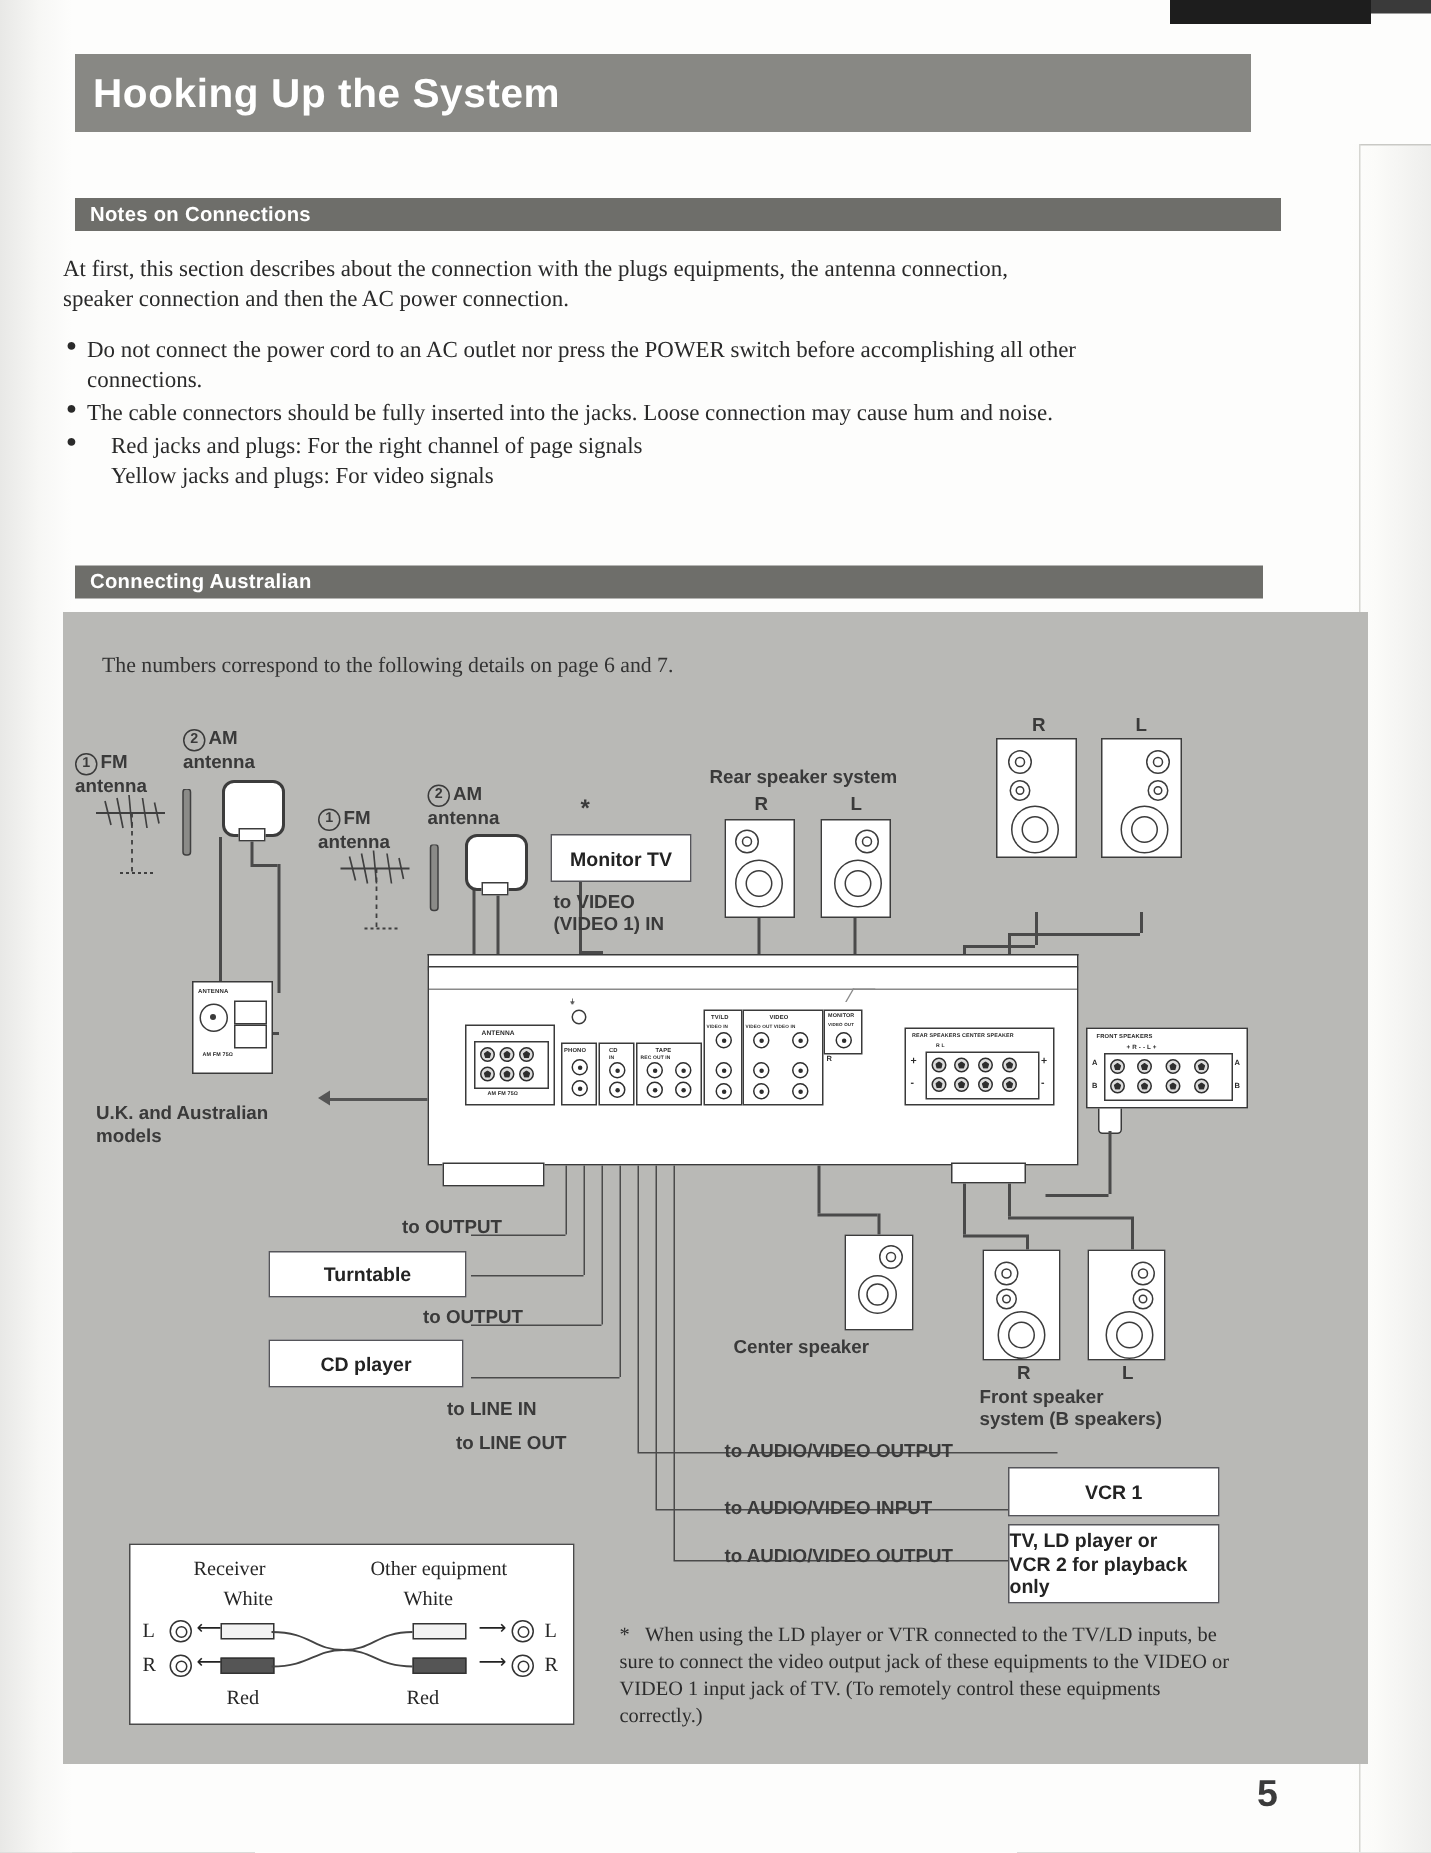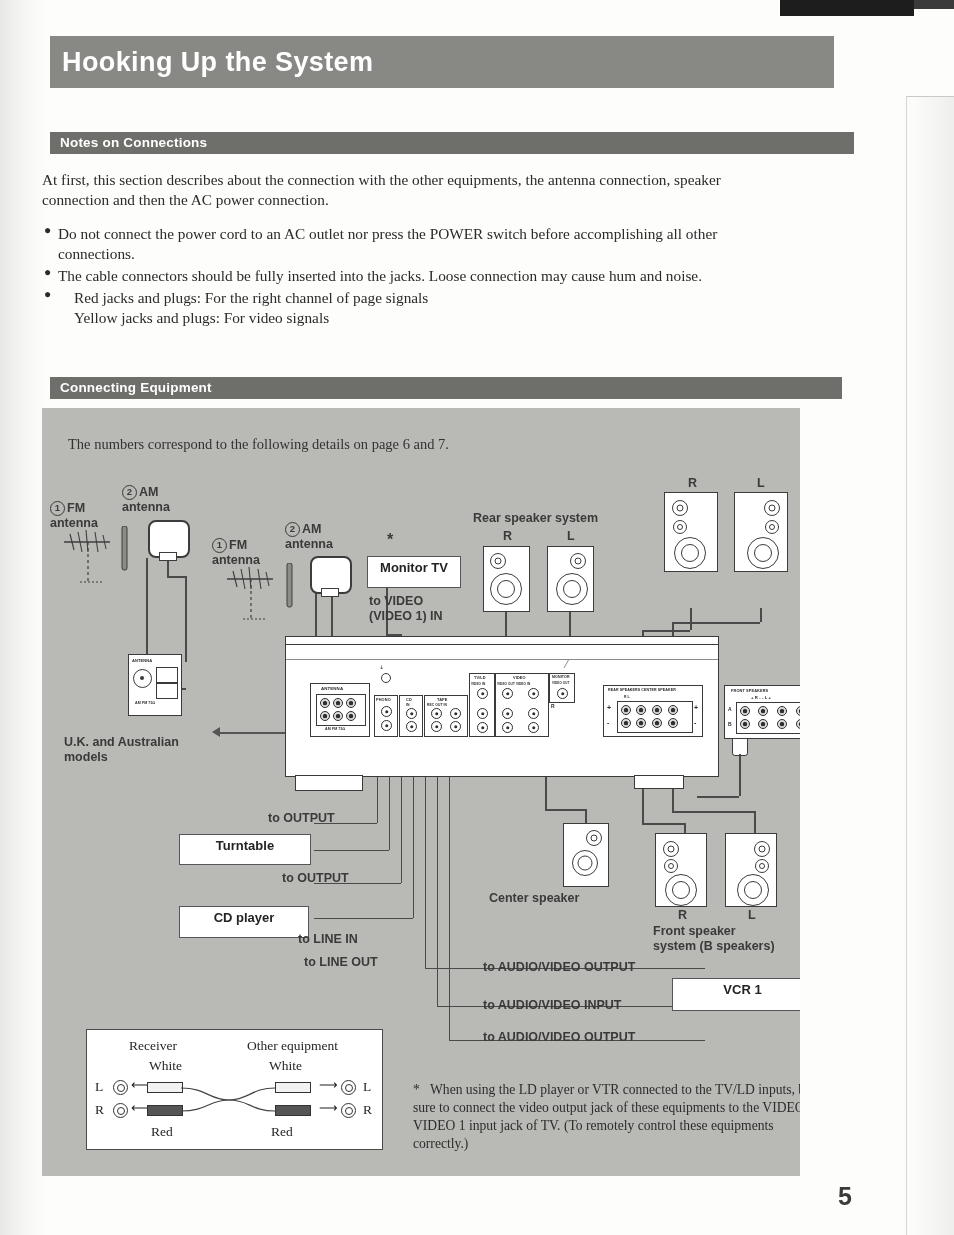--- a/index.html
+++ b/index.html
@@ -37,34 +37,34 @@
   #bar-connect{left:50px;top:377px;width:792px;}
 
   
   #intro{position:absolute;left:42px;top:170px;width:680px;font-size:15.3px;line-height:1.28;}
   #bullets{position:absolute;left:42px;top:224px;width:680px;font-size:15.3px;line-height:1.3;}
   .bullet{position:relative;padding-left:16px;margin-bottom:2px;}
   .bullet .dot{position:absolute;left:2px;top:-1px;font-size:12px;}
   .sub{padding-left:16px;}
 
   
-  #diagram{position:absolute;left:42px;top:408px;width:758px;height:768px;
+  #diagram{position:absolute;left:42px;top:408px;width:870px;height:768px;
      background:#b9b9b6;overflow:hidden;}
   #dg-note{position:absolute;left:26px;top:28px;font-size:14.5px;color:#333;}
 
   .dlabel{position:absolute;font-family:"Liberation Sans",sans-serif;font-weight:bold;
      font-size:12.5px;color:#3a3a3a;line-height:1.16;white-space:pre-line;}
   .circnum{display:inline-block;width:13px;height:13px;border:1.3px solid #3a3a3a;
      border-radius:50%;text-align:center;line-height:12px;font-size:9.5px;
      vertical-align:1px;margin-right:2px;}
 
   
   .wbox{position:absolute;background:#ffffff;border:1.4px solid #55555a;
      font-family:"Liberation Sans",sans-serif;font-weight:bold;font-size:13px;color:#232323;
-     display:flex;align-items:flex-start;box-sizing:border-box;padding:3px 0;}
+     display:flex;align-items:center;box-sizing:border-box;padding:3px 0;}
   .wbox.center{justify-content:center;}
 
   
   .spk{position:absolute;background:#ffffff;border:1.3px solid #3c3c3c;}
   .drv{position:absolute;border:1.6px solid #3c3c3c;border-radius:50%;background:#fff;}
   .drv::after{content:"";position:absolute;left:50%;top:50%;transform:translate(-50%,-50%);
      border:1.5px solid #3c3c3c;border-radius:50%;}
   .drv.d1{width:14px;height:14px;}
   .drv.d1::after{width:5px;height:5px;}
   .drv.d2{width:12px;height:12px;}
@@ -139,33 +139,33 @@
 <div id="scan-top-dark2"></div>
 
 <div id="title-bar">
   <div class="t">Hooking Up the System</div>
 </div>
 
 <div class="section-bar" id="bar-notes">
   <div class="t">Notes on Connections</div>
 </div>
 
-<div id="intro">At first, this section describes about the connection with the other equipments, the antenna connection, speaker connection and then the AC power connection.</div>
+<div id="intro">At first, this section describes about the connection with the plugs equipments, the antenna connection, speaker connection and then the AC power connection.</div>
 
 <div id="bullets">
   <div class="bullet"><span class="dot">●</span><span>Do not connect the power cord to an AC outlet nor press the POWER switch before accomplishing all other connections.</span></div>
   <div class="bullet"><span class="dot">●</span><span>The cable connectors should be fully inserted into the jacks. Loose connection may cause hum and noise.</span></div>
   <div class="bullet"><span class="dot">●</span>
     <div class="sub">Red jacks and plugs: For the right channel of page signals</div>
     <div class="sub">Yellow jacks and plugs: For video signals</div>
   </div>
 </div>
 
 <div class="section-bar" id="bar-connect">
-  <div class="t">Connecting Equipment</div>
+  <div class="t">Connecting Australian</div>
 </div>
 
 <div id="diagram">
 
   <div id="dg-note">The numbers correspond to the following details on page 6 and 7.</div>
 
   <div class="ln lnv" style="left:104px;top:150px;height:30px;"></div>
   <div class="ln lnv" style="left:104px;top:180px;height:100px;"></div>
   <div class="ln lnh" style="left:104px;top:280px;width:40px;"></div>
 
@@ -423,21 +423,21 @@
     </div>
   </div>
   <div id="rcv-foot-l"></div>
   <div id="rcv-foot-r"></div>
 
   <div class="dlabel" style="left:226px;top:403px;">to OUTPUT</div>
   <div class="wbox center" style="left:137px;top:426px;width:132px;height:31px;">
     <span>Turntable</span>
   </div>
   <div class="dlabel" style="left:240px;top:463px;">to OUTPUT</div>
-  <div class="wbox center" style="left:137px;top:485px;width:130px;height:32px;margin-top:13px;">
+  <div class="wbox center" style="left:137px;top:485px;width:130px;height:32px;">
     <span>CD player</span>
   </div>
   <div class="dlabel" style="left:256px;top:524px;">to LINE IN</div>
   <div class="dlabel" style="left:262px;top:547px;">to LINE OUT</div>
 
   <div class="spk" style="left:521px;top:415px;width:44px;height:62px;">
     <div class="drv d1" style="left:22px;top:6px;"></div>
     <div class="drv big2" style="left:8px;top:26px;"></div>
   </div>
   <div class="dlabel" style="left:447px;top:483px;">Center speaker</div>
@@ -456,20 +456,25 @@
   <div class="dlabel" style="left:706px;top:500px;">L</div>
   <div class="dlabel" style="left:611px;top:516px;">Front speaker
 system (B speakers)</div>
 
   <div class="dlabel" style="left:441px;top:552px;">to AUDIO/VIDEO OUTPUT</div>
   <div class="wbox center" style="left:630px;top:570px;width:141px;height:33px;">
     <span>VCR 1</span>
   </div>
   <div class="dlabel" style="left:441px;top:590px;">to AUDIO/VIDEO INPUT</div>
   <div class="dlabel" style="left:441px;top:622px;">to AUDIO/VIDEO OUTPUT</div>
+  <div class="wbox" style="left:630px;top:608px;width:141px;height:53px;line-height:1.2;">
+    <span style="white-space:pre-line;">TV, LD player or
+VCR 2 for playback
+only</span>
+  </div>
 
   <div id="legend">
     <div class="lg" style="left:42px;top:8px;">Receiver</div>
     <div class="lg" style="left:160px;top:8px;">Other equipment</div>
     <div class="lg" style="left:62px;top:28px;">White</div>
     <div class="lg" style="left:182px;top:28px;">White</div>
     <div class="lg" style="left:8px;top:49px;">L</div>
     <div class="lg" style="left:8px;top:72px;">R</div>
     <div class="lg" style="left:276px;top:49px;">L</div>
     <div class="lg" style="left:276px;top:72px;">R</div>

